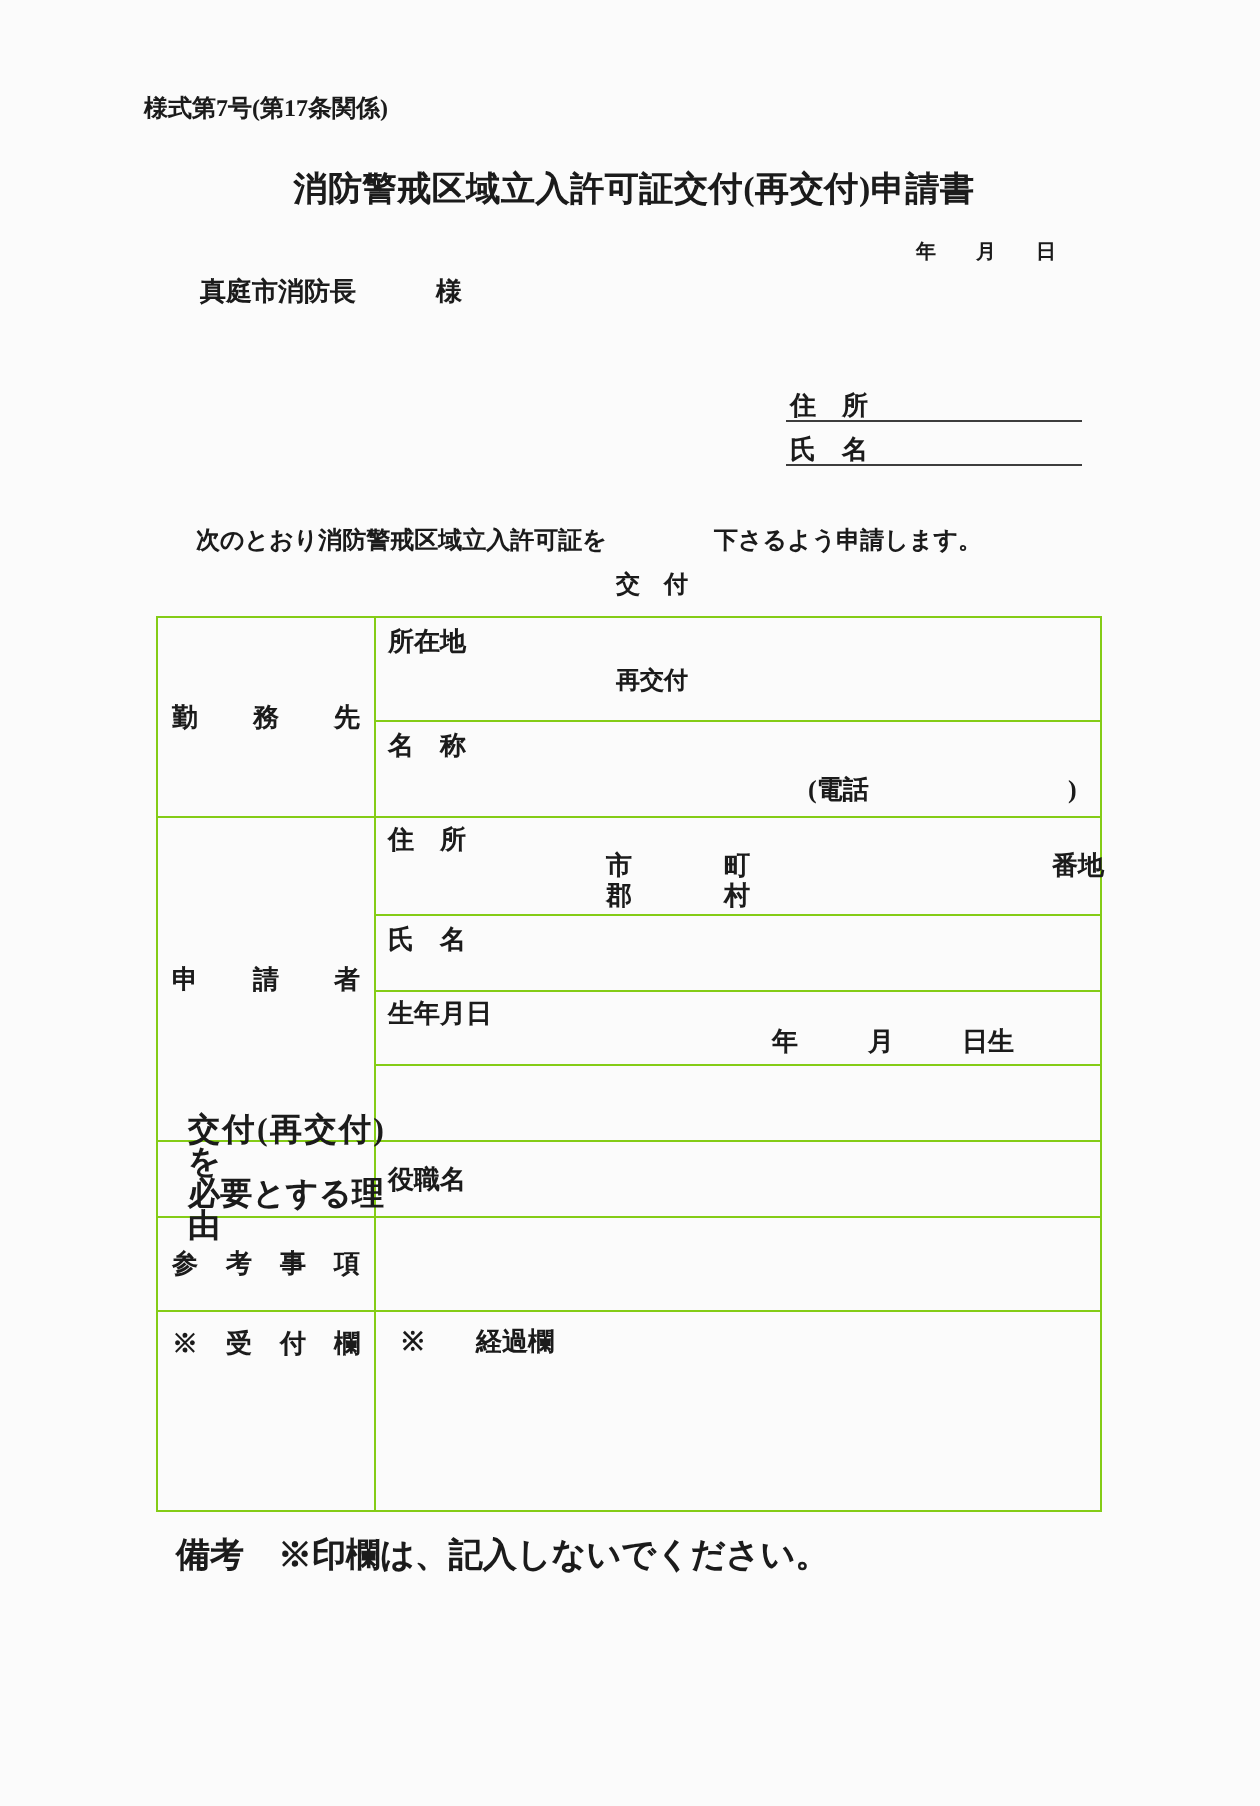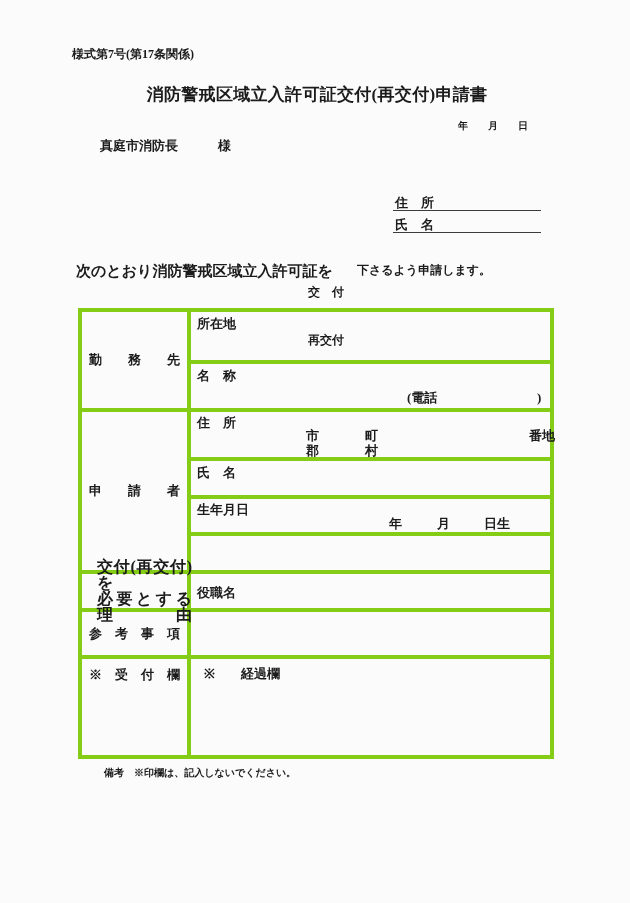--- a/index.html
+++ b/index.html
@@ -25,30 +25,30 @@
   .honorific { margin-left:40px; }
 
   .field-underline {
     position:absolute; left:393px; width:148px; height:17px;
     border-bottom:1px solid #3d3d3d; font-size:13px; white-space:pre;
     padding-left:2px;
   }
   .u-address { top:194px; }
   .u-name    { top:216px; }
 
-  .req-lead { left:76px;  top:262px; font-size:15px; }
+  .req-lead { left:98px;  top:262px; font-size:12px; }
   .req-tail { left:357px; top:262px; font-size:12px; }
   .req-stack { left:308px; top:252px; font-size:12px; line-height:16px; text-align:left; }
 
   table.form-table {
     position:absolute; left:78px; top:308px;
     width:472px; border-collapse:collapse; table-layout:fixed;
   }
   .form-table td {
-    border:4px solid #84cc16;
+    border:1px solid #84cc16;
     padding:0; position:relative; vertical-align:top;
     font-size:13px;
   }
   .col1 { width:109px; }
   .col2 { width:363px; }
 
   .vcenter {
     position:absolute; inset:0;
     display:flex; flex-direction:column; justify-content:center;
   }
@@ -63,21 +63,21 @@
   .reason-line {
     display:block; width:100%; padding:0 5px;
     font-size:16px; line-height:16px;
     text-align:justify;
     -moz-text-align-last:justify;
     text-align-last:justify;
     margin-left:10px;
   }
   .cellspan { position:absolute; white-space:pre; line-height:14px; }
 
-  .note-line { left:104px; top:766px; font-size:10px; }
+  .note-line { left:88px; top:766px; font-size:17px; }
 </style>
 </head>
 <body>
 
 <div class="page">
 
   <div class="abs form-number">様式第7号(第17条関係)</div>
 
   <div class="abs doc-title">消防警戒区域立入許可証交付(再交付)申請書</div>
 

